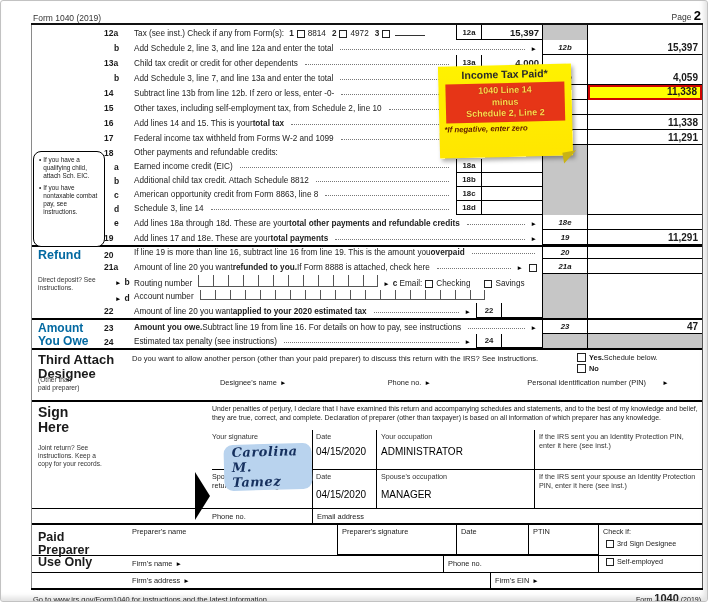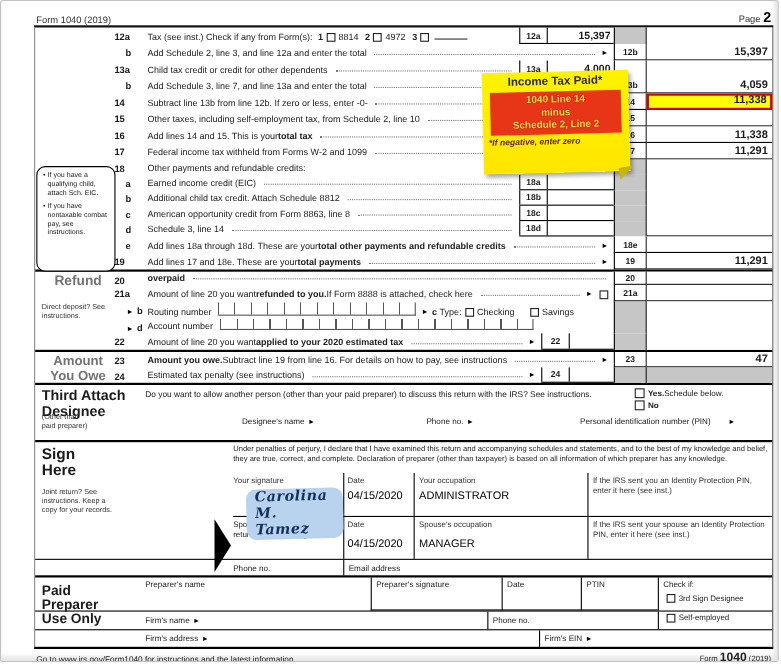--- a/index.html
+++ b/index.html
@@ -26,42 +26,42 @@
   .cn.sm { padding-left:10px; }
   .cd { flex:1; min-width:0; display:flex; align-items:flex-end;
         font-size:8.2px; color:#222; white-space:nowrap; overflow:hidden;
         padding:0 2px 2px 0; }
   .dots { flex:1; min-width:6px; border-bottom:1.6px dotted #777; margin:0 5px 3px 7px; }
   .arr { font-size:6.5px; color:#000; margin:0 3px 1px 1px; }
   .cb { display:inline-block; width:8px; height:8px; border:1px solid #222;
         background:#fff; margin:0 3px 0 3px; flex:none; }
   .blank { width:30px; border-bottom:1px solid #333; margin:0 4px 2px 2px; }
 
-  .rn { width:30px; flex:none; border-left:1px solid #000; border-right:1px solid #000;
+  .rn { width:46px; flex:none; border-left:1px solid #000; border-right:1px solid #000;
         border-bottom:1px solid #000; font-weight:bold; font-size:7.8px;
-        display:flex; align-items:center; justify-content:center; background:#fff; }
+        display:flex; align-items:center; justify-content:center; background:#fff;font-style:italic; }
   .rn.gray { background:#c6c6c6; }
   .rn.nb, .ca.nb { border-bottom:none; }
   .ca { width:114px; flex:none; border-bottom:1px solid #000; font-weight:bold;
         font-size:10px; display:flex; align-items:flex-end; justify-content:flex-end;
         padding:0 4px 1px 0; background:#fff; }
   .ca.hl { background:#ffff00; border:2.5px solid #cf0400; padding-right:3px; }
   .ca.gray { background:#c6c6c6; }
   .ca.bb { border-bottom:1px solid #000; }
 
   .ib { flex:none; width:86px; display:flex; align-items:stretch; border-bottom:1px solid #000; }
   .ib.small { width:66px; }
   .ibn { width:26px; flex:none; border-left:1px solid #000; border-right:1px solid #000;
          font-weight:bold; font-size:7.8px; display:flex; align-items:center; justify-content:center; }
   .ibv { flex:1; font-weight:bold; font-size:9.5px; display:flex; align-items:flex-end;
          justify-content:flex-end; padding:0 3px 1px 0; }
 
   .sect { border-top:2px solid #000; }
 
-  .slabel { font-weight:bold; font-size:12.5px; color:#737373; padding:2px 0 0 6px; line-height:1.05;text-align:center; }
+  .slabel { font-weight:bold; font-size:12.5px; color:#0369a1; padding:2px 0 0 6px; line-height:1.05; }
   .tinylabel { font-size:6.6px; color:#333; line-height:1.25; padding-left:6px; }
 
   .boxes { height:12px; align-self:flex-end; margin:0 4px 1px 6px;
            background: repeating-linear-gradient(90deg, #555 0 1px, transparent 1px 15px);
            border-right:1px solid #555; border-bottom:1px solid #555; flex:none; }
 
   
   .eic { position:absolute; left:32px; top:150px; width:72px; height:96px;
          border:1.2px solid #000; border-radius:8px; background:#fff;
          font-size:6.4px; line-height:1.25; padding:4px 3px 2px 5px; z-index:3; }
@@ -313,20 +313,21 @@
         <div class="rn">19</div>
         <div class="ca">11,291</div>
       </div>
 
       <div class="r sect" style="height:14px">
         <div class="cl">
             <div class="slabel">Refund</div>
           </div>
         <div class="cn">20</div>
         <div class="cd">
+          <span>If line 19 is more than line 16, subtract line 16 from line 19. This is the amount you </span>
             <b>overpaid</b>
           <span class="dots"></span>
         </div>
         <div class="rn">20</div>
         <div class="ca"></div>
       </div>
 
       <div class="r" style="height:15px">
         <div class="cl"></div>
         <div class="cn">21a</div>
@@ -345,21 +346,21 @@
       <div class="r" style="height:16px">
         <div class="cl">
             <div class="tinylabel" style="padding-top:2px">Direct deposit? See instructions.</div>
           </div>
         <div class="cn sm"><span class="arr">►</span><span>b</span></div>
         <div class="cd">
           <span>Routing number</span>
           <span class="boxes" style="width:180px"></span>
           <span class="arr">►</span>
           <b>c</b>&nbsp;
-          <span>Type:</span>
+          <span>Email:</span>
           <span class="cb"></span>
           <span>Checking</span>
           <span class="cb" style="margin-left:14px"></span>
           <span>Savings</span>
         </div>
         <div class="rn gray nb"></div>
         <div class="ca nb"></div>
       </div>
 
       <div class="r" style="height:13px">

